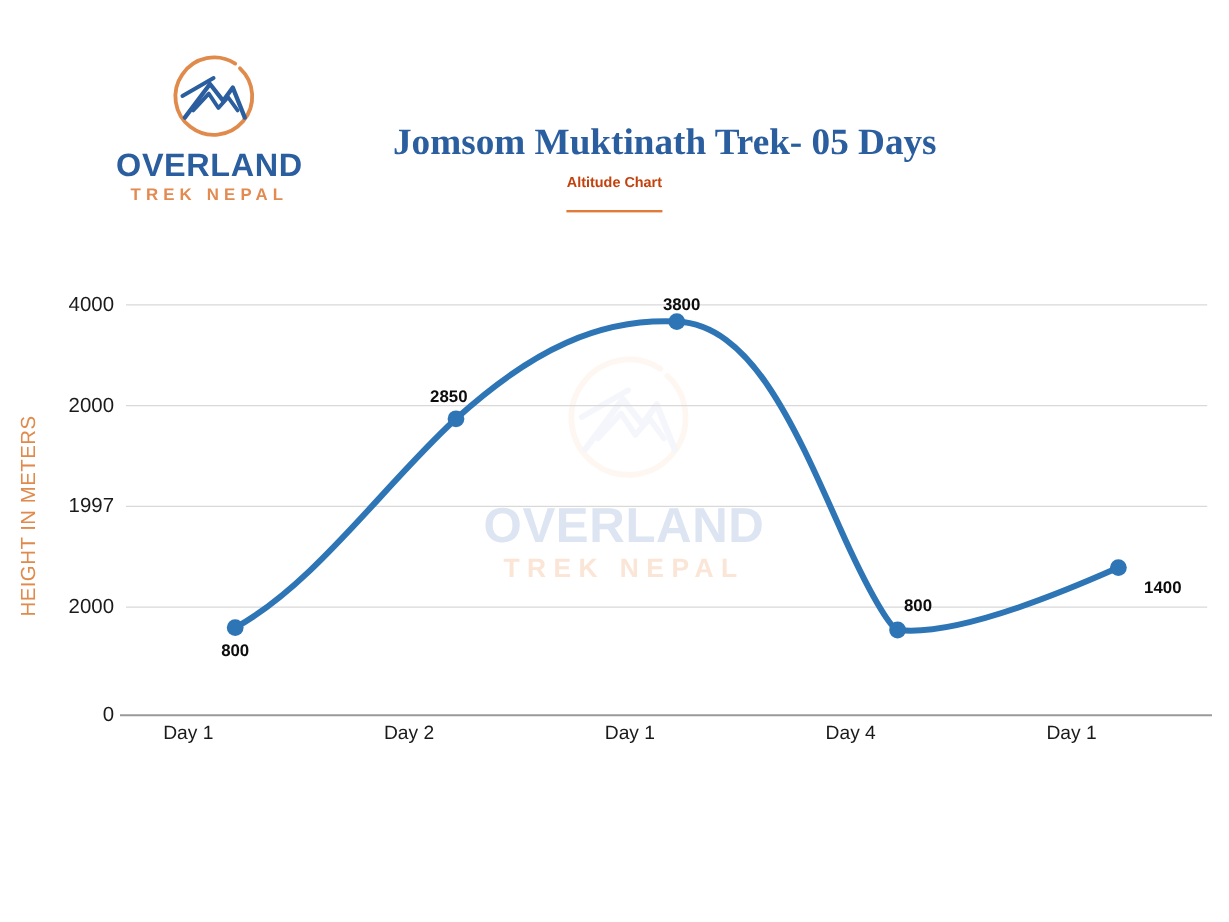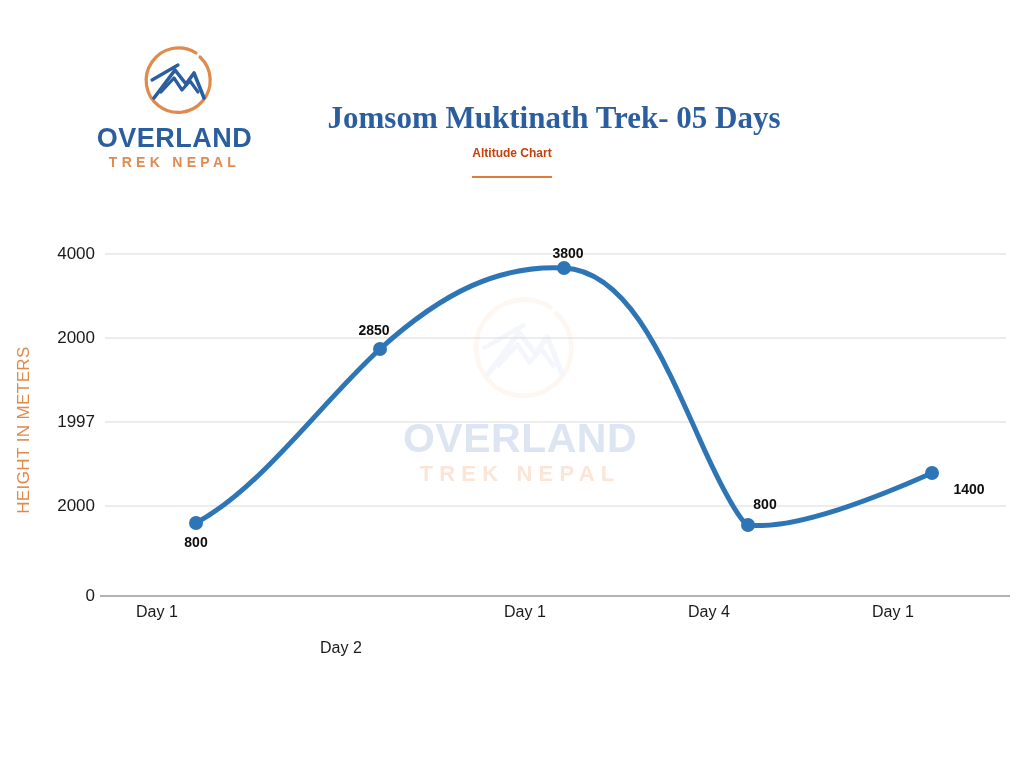--- a/index.html
+++ b/index.html
@@ -244,18 +244,18 @@
     <circle cx="932" cy="473" r="7" fill="#2e75b6"></circle>
   </svg>
 
   <div class="point-label" style="left:151px; top:534px;">800</div>
   <div class="point-label" style="left:329px; top:322px;">2850</div>
   <div class="point-label" style="left:523px; top:245px;">3800</div>
   <div class="point-label" style="left:720px; top:496px;">800</div>
   <div class="point-label" style="left:924px; top:444px;margin-top:37px;">1400</div>
 
   <div class="x-tick-label" style="left:136px; top:603px;">Day 1</div>
-  <div class="x-tick-label" style="left:320px; top:603px;margin-top:36px;">Day 2</div>
+  <div class="x-tick-label" style="left:320px; top:603px;">Day 2</div>
   <div class="x-tick-label" style="left:504px; top:603px;">Day 1</div>
   <div class="x-tick-label" style="left:688px; top:603px;">Day 4</div>
   <div class="x-tick-label" style="left:872px; top:603px;">Day 1</div>
 
 </div>
 
 </body></html>

